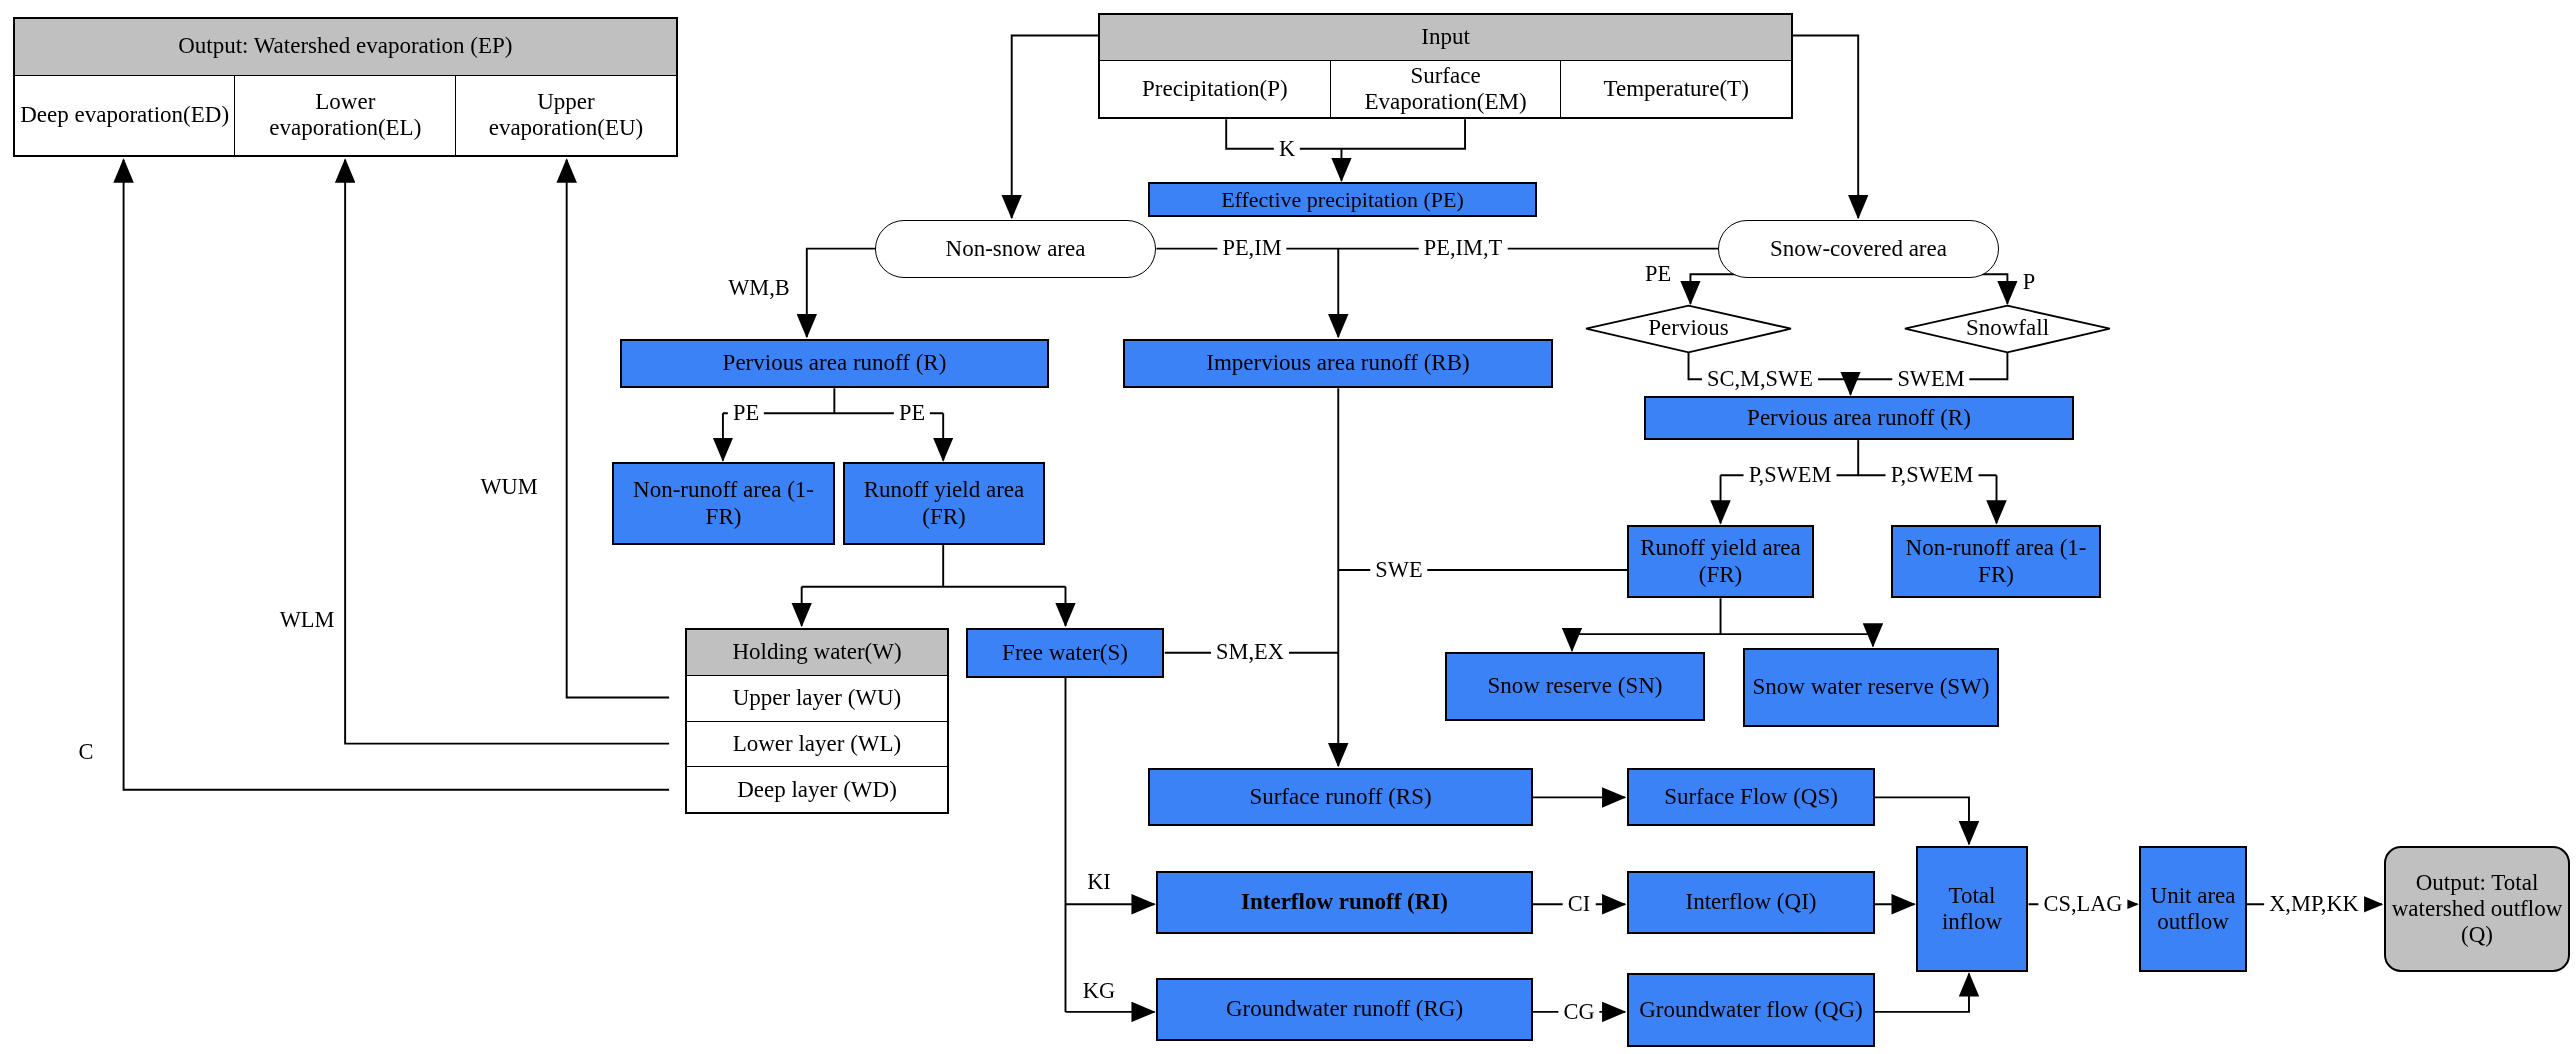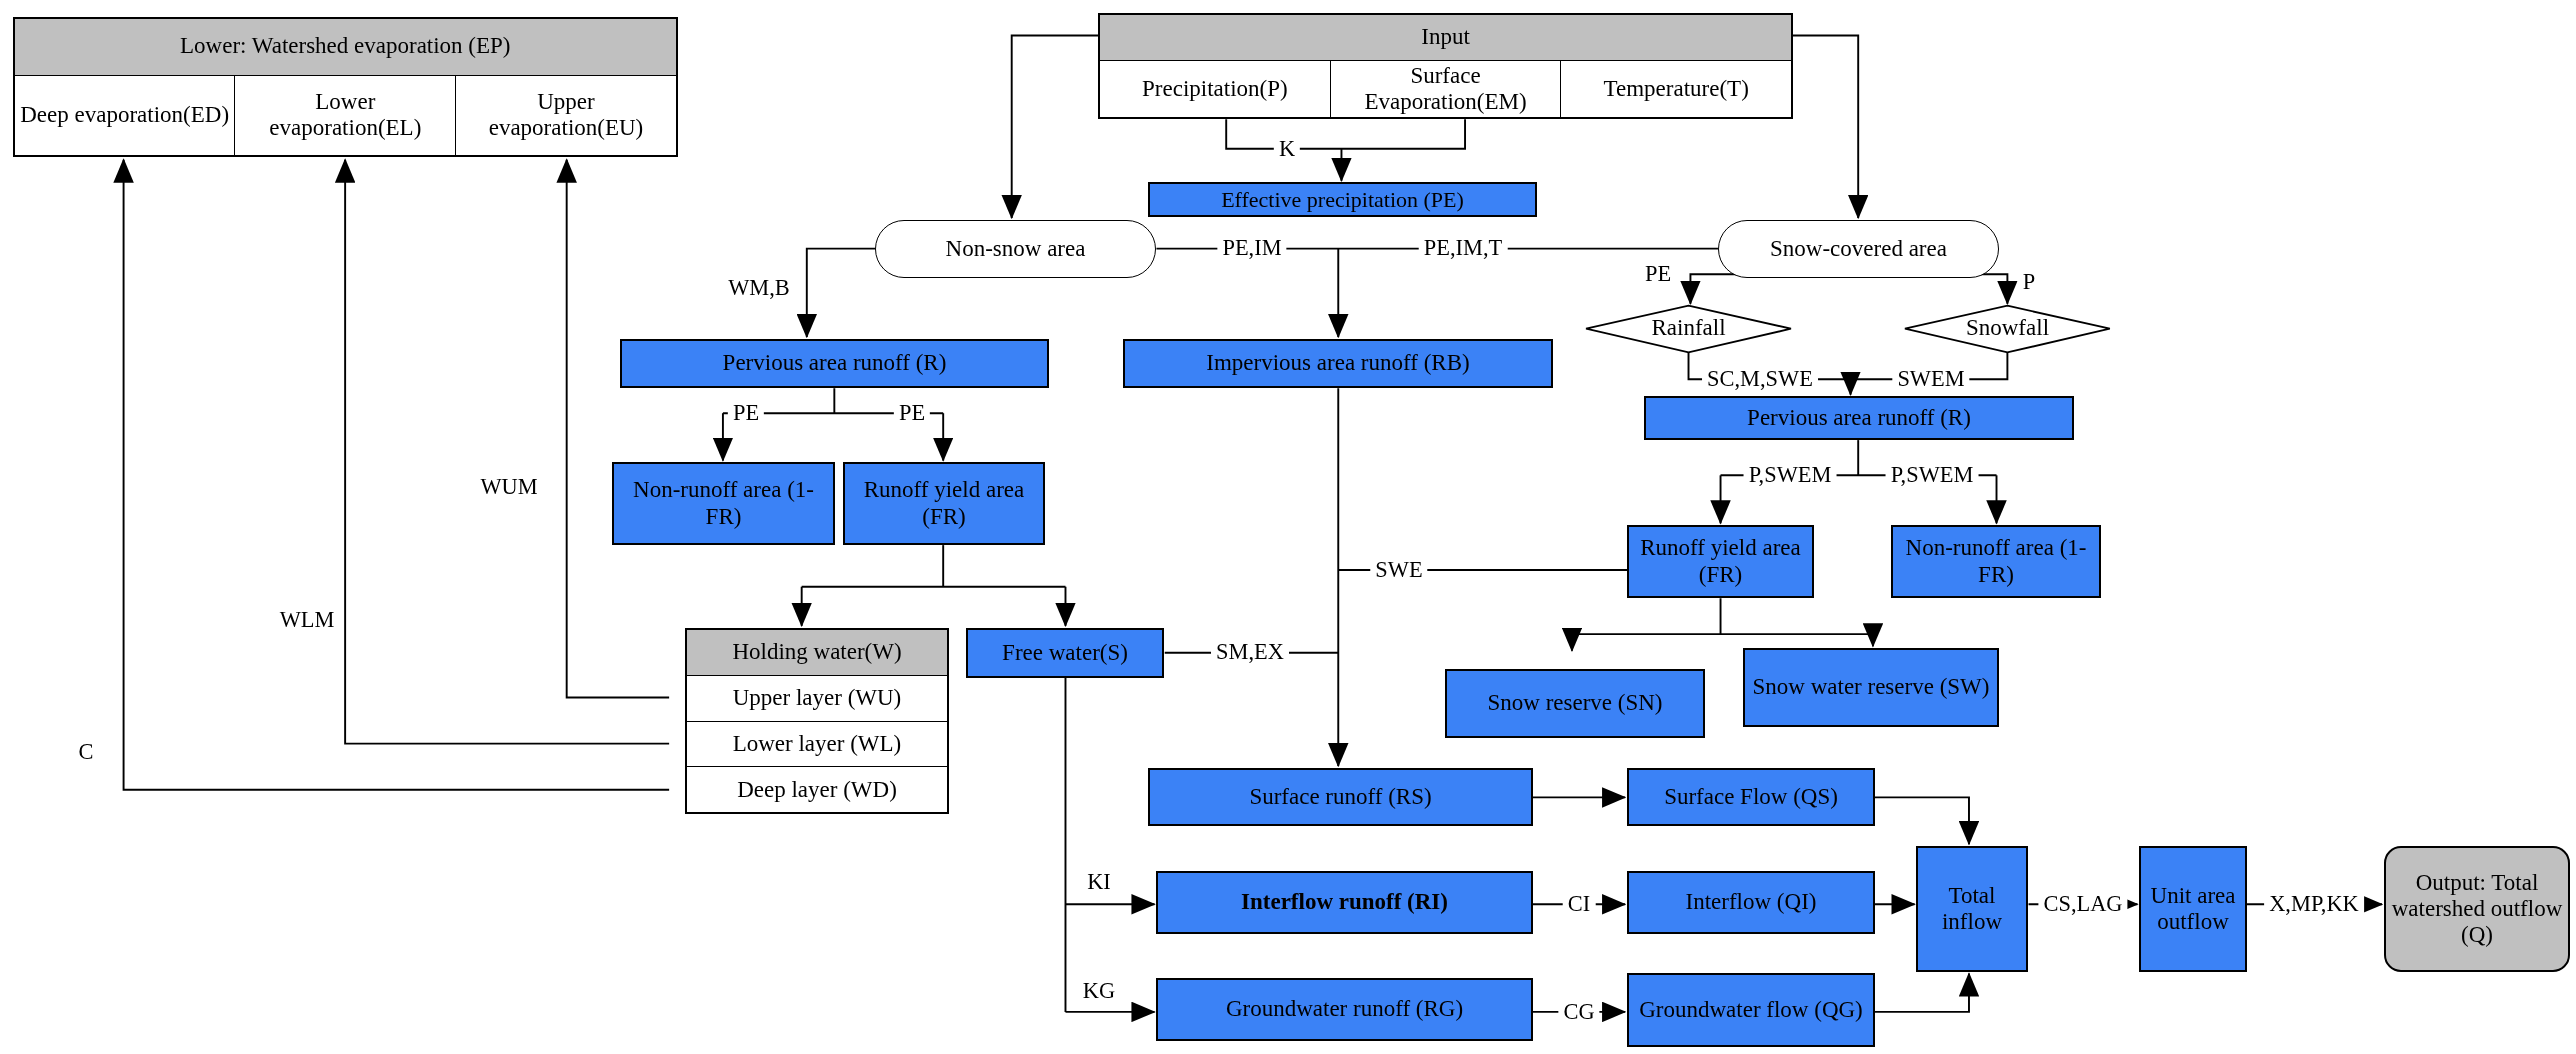--- a/index.html
+++ b/index.html
@@ -120,21 +120,21 @@
     <path d="M2687 934 V990"></path>
     <path d="M2455 990 H2925"></path>
     <path d="M2455 990 V1016" marker-end="url(#ah)"></path>
     <path d="M2925 990 V1009" marker-end="url(#ah)"></path>
 
     <polygon class="diamond" points="2637,477 2797,513 2637,550 2477,513"></polygon>
     <polygon class="diamond" points="3135,477 3295,513 3135,550 2975,513"></polygon>
   </svg>
 
   <div class="grp" style="left:12.8px; top:16.6px; width:665px; height:140px;">
-    <div class="hd" style="height:56px;">Lower: Watershed evaporation (EP)</div>
+    <div class="hd" style="height:56px;">Output: Watershed evaporation (EP)</div>
     <div class="cells">
       <div class="cell">Deep evaporation(ED)</div>
       <div class="cell">Lower evaporation(EL)</div>
       <div class="cell">Upper evaporation(EU)</div>
     </div>
   </div>
 
   <div class="grp" style="left:1098px; top:12.8px; width:695px; height:106px;">
     <div class="hd" style="height:45px;">Input</div>
     <div class="cells">
@@ -142,21 +142,21 @@
       <div class="cell">Surface Evaporation(EM)</div>
       <div class="cell">Temperature(T)</div>
     </div>
   </div>
 
   <div class="node" style="left:1148px; top:182px; width:389px; height:35px; font-size:22px;">Effective precipitation (PE)</div>
 
   <div class="stadium" style="left:875px; top:220px; width:281px; height:58px;">Non-snow area</div>
   <div class="stadium" style="left:1718px; top:220px; width:281px; height:58px;">Snow-covered area</div>
 
-  <div class="dlabel" style="left:1586px; top:305px; width:205px; height:47px;">Rainfall</div>
+  <div class="dlabel" style="left:1586px; top:305px; width:205px; height:47px;">Pervious</div>
   <div class="dlabel" style="left:1905px; top:305px; width:205px; height:47px;">Snowfall</div>
 
   <div class="node" style="left:620px; top:339px; width:429px; height:49px;">Pervious area runoff (R)</div>
   <div class="node" style="left:1123px; top:339px; width:430px; height:49px;">Impervious area runoff (RB)</div>
   <div class="node" style="left:1644px; top:396px; width:430px; height:44px;">Pervious area runoff (R)</div>
 
   <div class="node" style="left:612px; top:462px; width:223px; height:83px;">Non-runoff area (1-FR)</div>
   <div class="node" style="left:843px; top:462px; width:202px; height:83px;">Runoff yield area (FR)</div>
 
   <div class="node" style="left:1627px; top:525px; width:187px; height:73px;">Runoff yield area (FR)</div>
@@ -164,21 +164,21 @@
 
   <div class="stack grp" style="left:669px; top:628px; width:264px; height:186px;">
     <div class="hd" style="height:45px;">Holding water(W)</div>
     <div class="row">Upper layer (WU)</div>
     <div class="row">Lower layer (WL)</div>
     <div class="row">Deep layer (WD)</div>
   </div>
 
   <div class="node" style="left:966px; top:628px; width:198px; height:50px;">Free water(S)</div>
 
-  <div class="node" style="left:1445px; top:652px; width:260px; height:69px;margin-top:17px;">Snow reserve (SN)</div>
+  <div class="node" style="left:1445px; top:652px; width:260px; height:69px;">Snow reserve (SN)</div>
   <div class="node" style="left:1743px; top:648px; width:256px; height:79px;">Snow water reserve (SW)</div>
 
   <div class="node" style="left:1148px; top:768px; width:385px; height:58px;">Surface runoff (RS)</div>
   <div class="node" style="left:1627px; top:768px; width:248px; height:58px;">Surface Flow (QS)</div>
 
   <div class="node" style="left:1156px; top:871px; width:377px; height:63px;font-weight:bold;">Interflow runoff (RI)</div>
   <div class="node" style="left:1627px; top:871px; width:248px; height:63px;">Interflow (QI)</div>
 
   <div class="node" style="left:1156px; top:978px; width:377px; height:63px;">Groundwater runoff (RG)</div>
   <div class="node" style="left:1627px; top:973px; width:248px; height:74px;">Groundwater flow (QG)</div>

